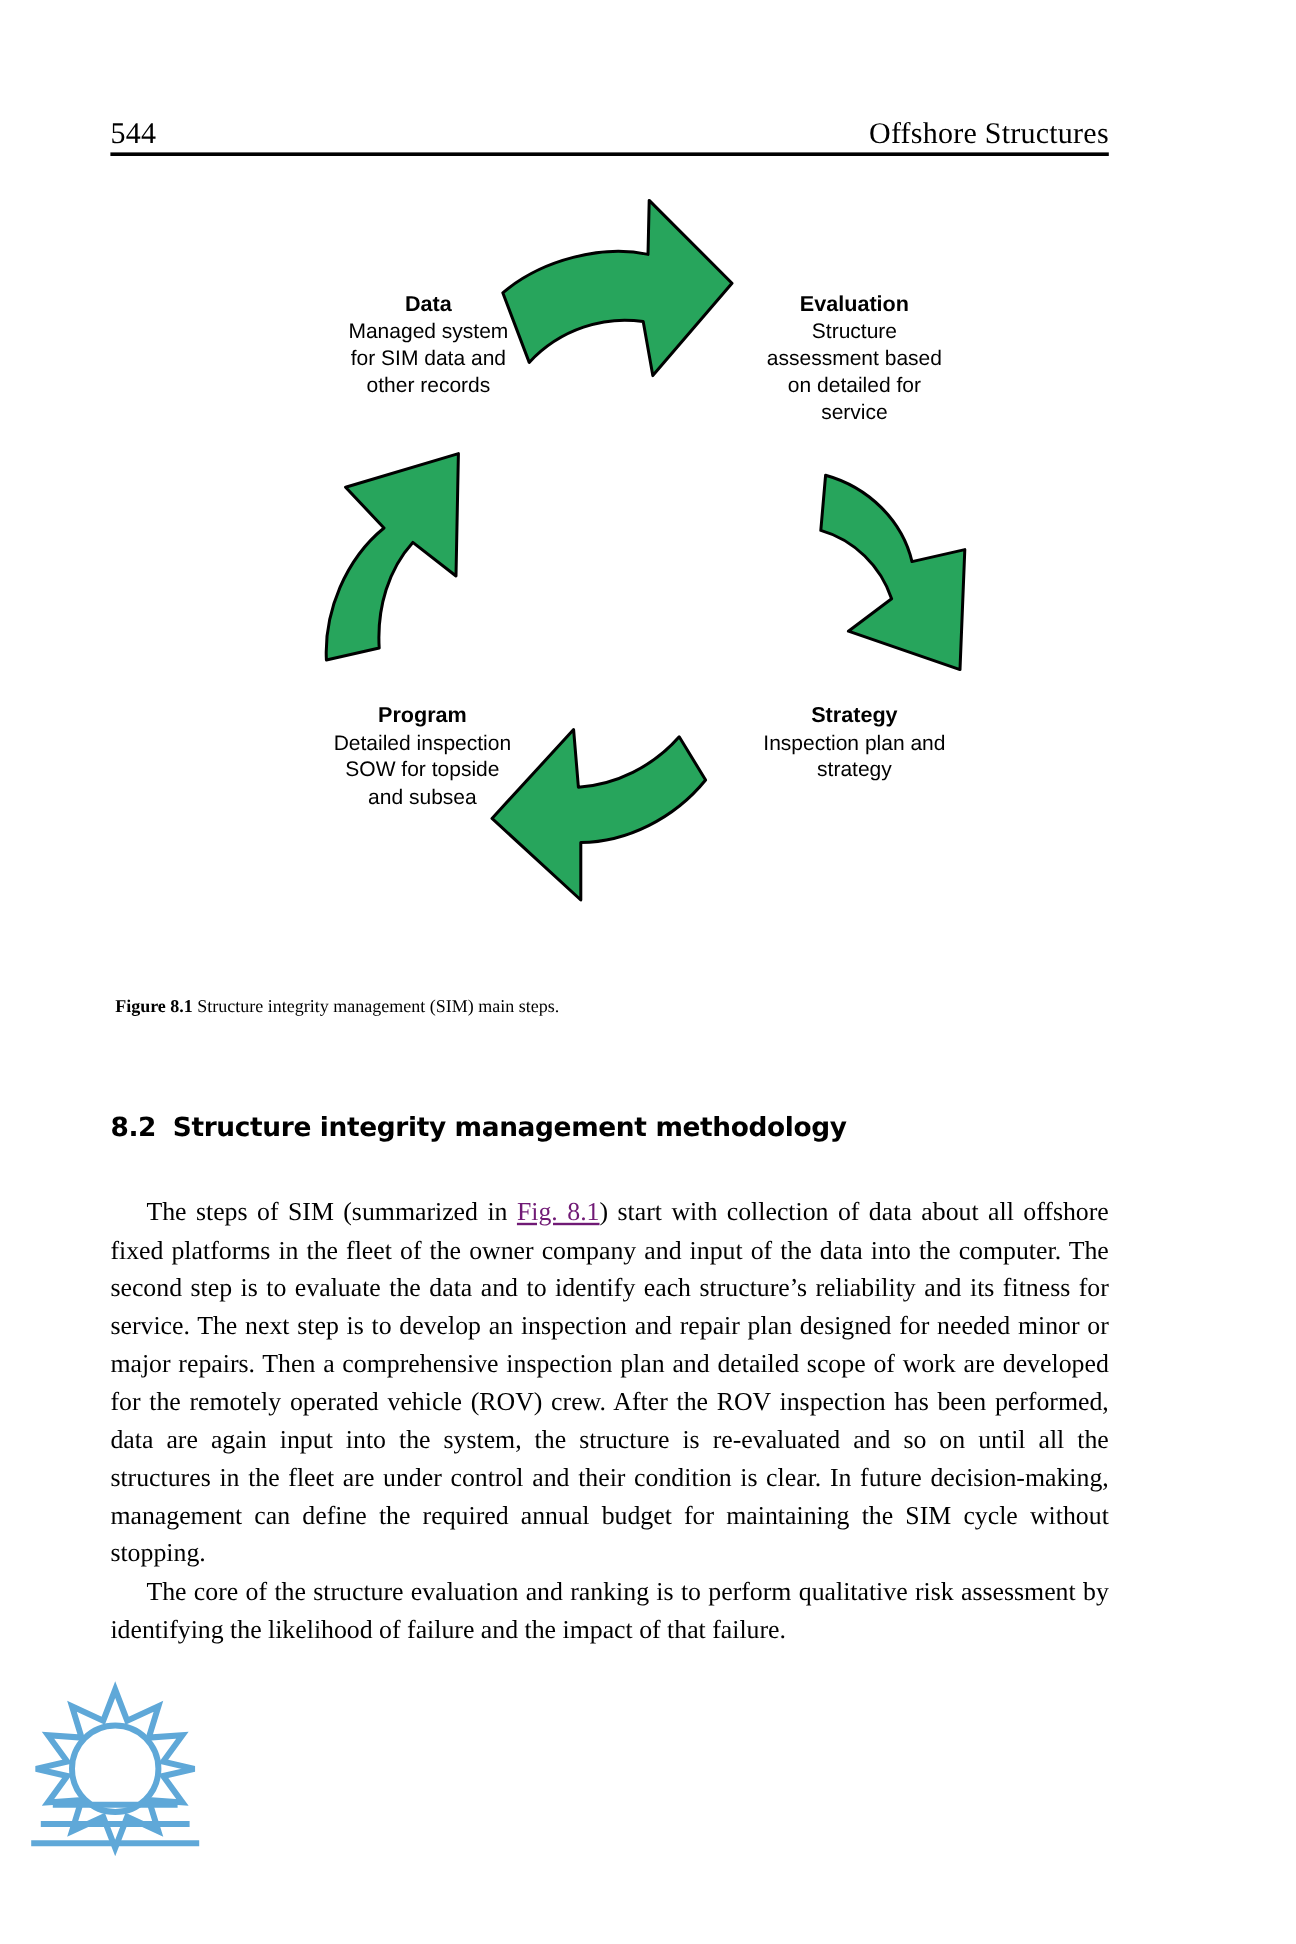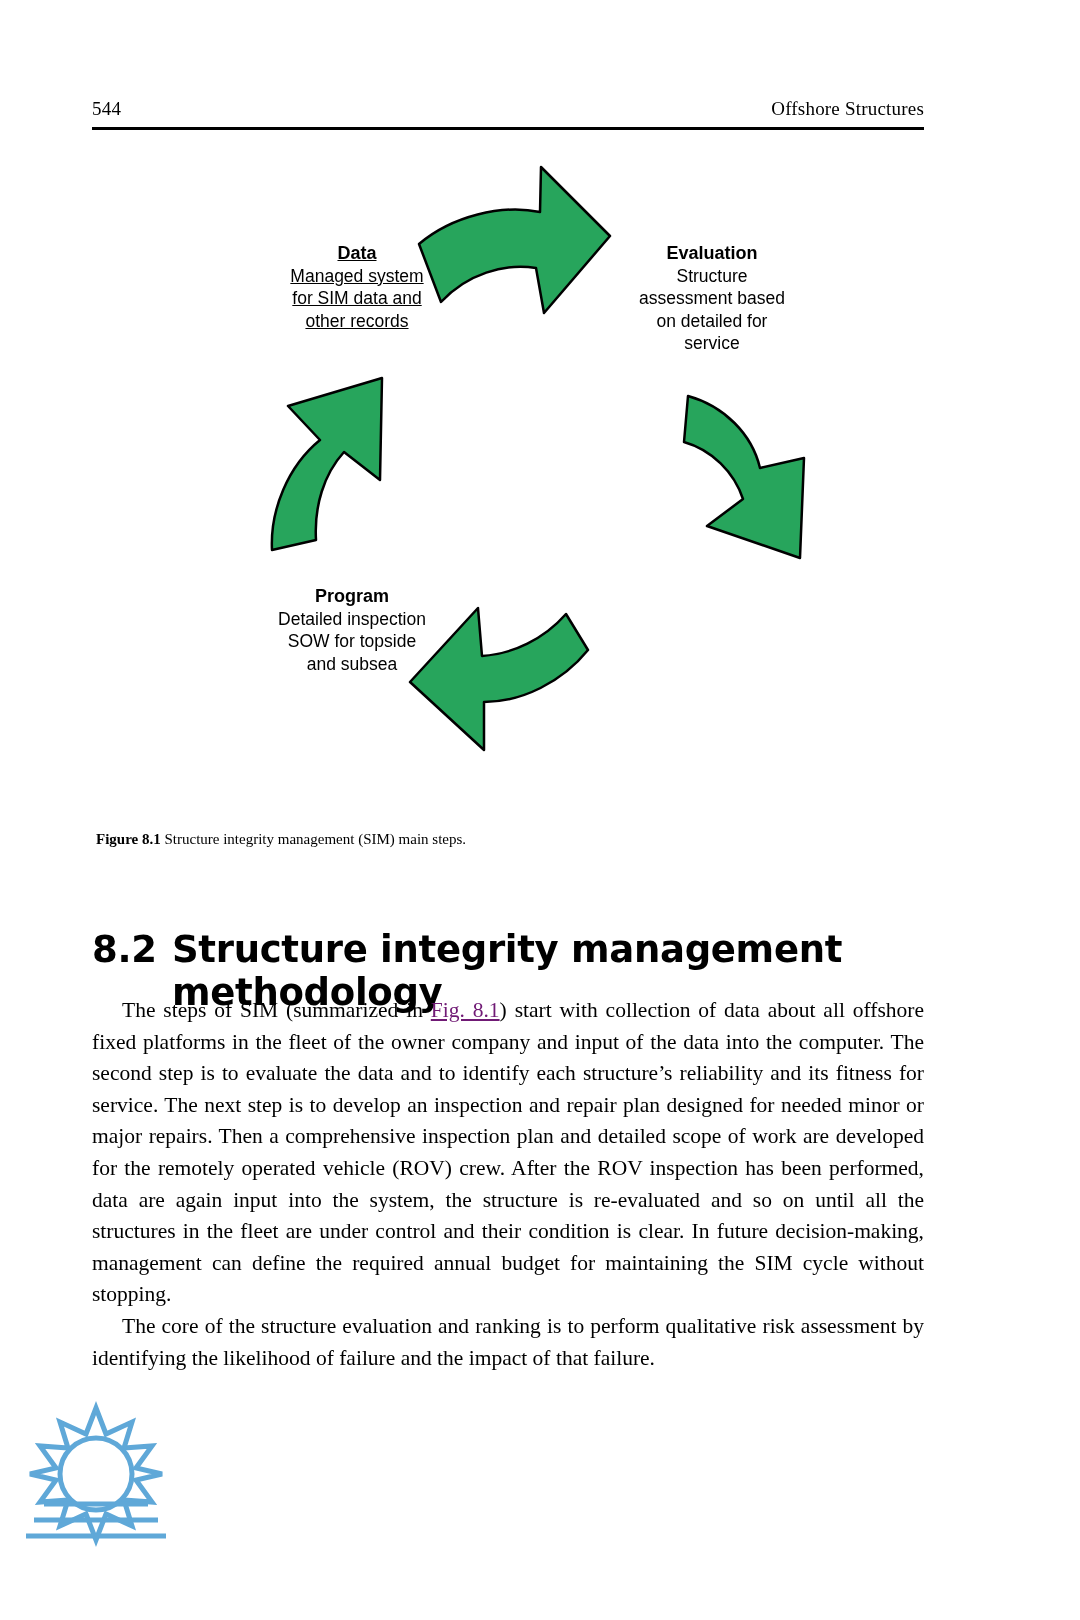--- a/index.html
+++ b/index.html
@@ -19,21 +19,21 @@
   
   .page-header {
     position: absolute;
     left: 92px;
     top: 98px;
     width: 832px;
     display: flex;
     justify-content: space-between;
     align-items: baseline;
     font-family: "Liberation Serif", serif;
-    font-size: 19px;
+    font-size: 25px;
   }
   .page-header .folio { letter-spacing: .2px; }
   .page-header .book-title { letter-spacing: .2px; }
   .header-rule {
     position: absolute;
     left: 92px;
     top: 127px;
     width: 832px;
     height: 2.5px;
     background: #000000;
@@ -56,21 +56,21 @@
     font-size: 17.5px;
     line-height: 22.5px;
     color: #000000;
   }
   .fig-label .ttl {
     font-weight: bold;
     display: block;
     font-size: 18px;
   }
 
-  #label-data      { left: 160px; top: 92px;  width: 210px; text-decoration: underline; }
+  #label-data      { left: 160px; top: 92px;  width: 210px; }
   #label-eval      { left: 505px; top: 92px;  width: 230px; }
   #label-strategy  { left: 510px; top: 435px; width: 220px; }
   #label-program   { left: 150px; top: 435px; width: 220px; }
 
   
   .figure-caption {
     position: absolute;
     left: 96px;
     top: 827px;
     width: 832px;
@@ -81,24 +81,23 @@
   .figure-caption b { font-weight: bold; }
 
   
   .section-head {
     position: absolute;
     left: 92px;
     top: 928px;
     width: 832px;
     font-family: "DejaVu Sans", sans-serif;
     font-weight: bold;
-    font-size: 37px;
+    font-size: 22px;
     letter-spacing: -0.3px;
     display: flex;
-    gap: 28px;
   }
   .section-head .num { min-width: 52px; }
 
   
   .body-copy {
     position: absolute;
     left: 92px;
     top: 995px;
     width: 832px;
     font-family: "Liberation Serif", serif;
@@ -199,20 +198,25 @@
   </div>
 
   <div class="fig-label" id="label-eval">
     <span class="ttl">Evaluation</span>
     <span>Structure</span><br>
     <span>assessment based</span><br>
     <span>on detailed for</span><br>
     <span>service</span>
   </div>
 
+  <div class="fig-label" id="label-strategy">
+    <span class="ttl">Strategy</span>
+    <span>Inspection plan and</span><br>
+    <span>strategy</span>
+  </div>
 
   <div class="fig-label" id="label-program">
     <span class="ttl">Program</span>
     <span>Detailed  inspection</span><br>
     <span>SOW for topside</span><br>
     <span>and subsea</span>
   </div>
 </div>
 
 <div class="figure-caption">

